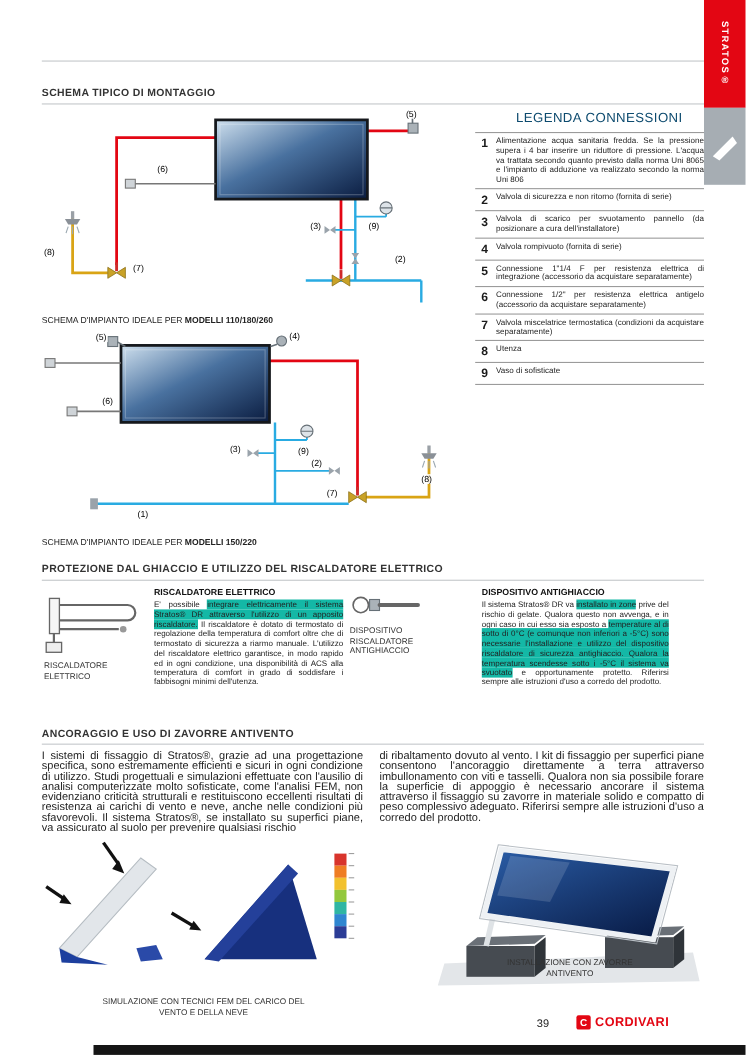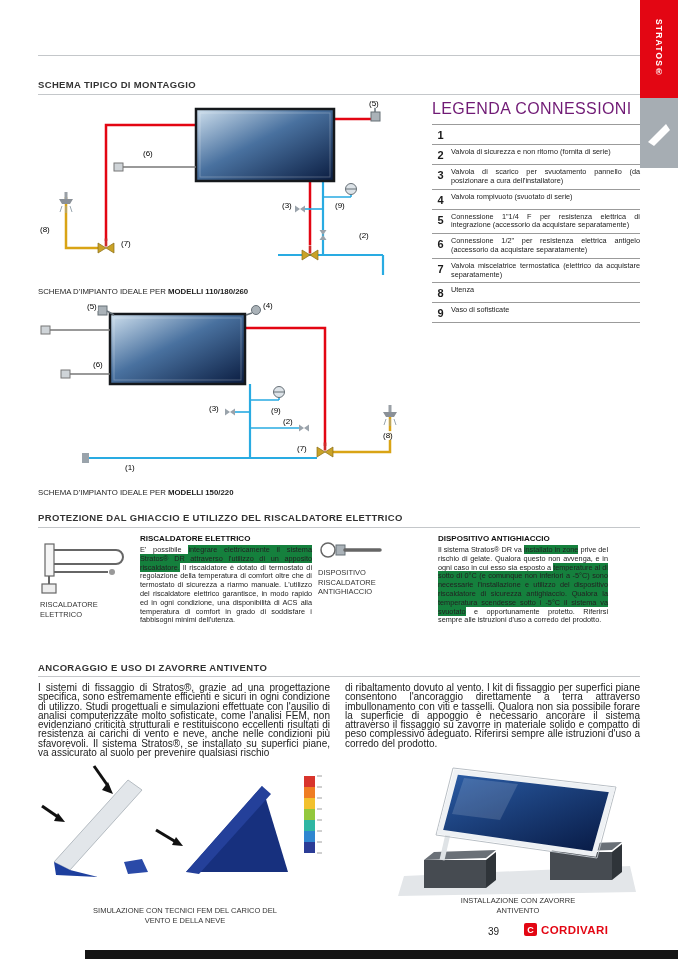--- a/index.html
+++ b/index.html
@@ -15,31 +15,31 @@
   .tab-red { position:absolute; right:0; top:0; width:38px; height:98px; background:#e30613; display:flex; align-items:center; justify-content:center; }
   .tab-red span { writing-mode:vertical-rl; font-size:8.5px; font-weight:bold; color:#fff; letter-spacing:1.2px; }
   .tab-gray { position:absolute; right:0; top:98px; width:38px; height:70px; background:#a6adb3; display:flex; align-items:center; justify-content:center; }
 
   .callout { position:absolute; font-size:8px; line-height:9px; color:#000; background:rgba(255,255,255,.85); padding:0 1px; }
 
   .caption { position:absolute; font-size:7.8px; color:#222; }
   .caption b { font-weight:bold;text-align:right; }
 
   .legend { position:absolute; left:432px; top:100px; width:208px; }
-  .legend-title { font-size:16px; letter-spacing:.4px; color:#701a75; margin-bottom:6px; }
+  .legend-title { font-size:12px; letter-spacing:.4px; color:#0c4a6e; margin-bottom:6px;margin-left:37px; }
   .legend-row { display:flex; border-top:1px solid #9b9b9b; padding:3px 0; }
   .legend-row:last-of-type { border-bottom:1px solid #9b9b9b; }
   .legend-num { width:17px; flex:none; font-weight:bold; font-size:11px; text-align:center; padding-top:1px; }
   .legend-text { flex:1; font-size:7.3px; line-height:8.8px; text-align:justify; color:#222; padding-left:2px; }
 
   .note { position:absolute; left:432px; top:466px; width:206px; font-size:8.3px; line-height:10.3px; color:#222; }
 
   .colhead { font-size:8px; font-weight:bold; color:#111; margin-bottom:3px; }
   .coltext { font-size:7.3px; line-height:8.8px; text-align:justify; color:#222; }
-  .hl { background:#15803d; }
+  .hl { background:#14b8a6; }
   .icon-label { position:absolute; font-size:7.5px; line-height:9.5px; color:#333; }
 
   .body-col { position:absolute; font-size:10px; line-height:9.3px; text-align:justify; color:#222; }
   .img-caption { position:absolute; font-size:7.5px; line-height:9.5px; text-align:center; color:#333; }
 
   .pagenum { position:absolute; left:488px; top:926px; font-size:10px; color:#222; }
   .brand { position:absolute; left:524px; top:923px; display:flex; align-items:center; gap:4px; }
   .brand-mark { width:13px; height:13px; background:#e30613; color:#fff; font-size:9px; font-weight:bold; display:flex; align-items:center; justify-content:center; border-radius:2px; }
   .brand-name { font-size:11.5px; font-weight:bold; color:#e30613; letter-spacing:.4px; }
   .bottom-bar { position:absolute; left:85px; top:950px; width:593px; height:9px; background:#151515; }
@@ -201,44 +201,45 @@
     <span class="callout" style="left:86px;top:163px">(1)</span>
   </div>
   <div class="caption" style="left:38px;top:488px">
     <span>SCHEMA D'IMPIANTO IDEALE PER </span><b>MODELLI 150/220</b>
   </div>
 
   <div class="legend">
     <div class="legend-title">LEGENDA CONNESSIONI</div>
     <div class="legend-row">
       <div class="legend-num">1</div>
+      <div class="legend-text">Alimentazione acqua sanitaria fredda. Se la pressione supera i 4 bar inserire un riduttore di pressione. L'acqua va trattata secondo quanto previsto dalla norma Uni 8065 e l'impianto di adduzione va realizzato secondo la norma Uni 806</div>
     </div>
     <div class="legend-row">
       <div class="legend-num">2</div>
       <div class="legend-text">Valvola di sicurezza e non ritorno (fornita di serie)</div>
     </div>
     <div class="legend-row">
       <div class="legend-num">3</div>
       <div class="legend-text">Valvola di scarico per svuotamento pannello (da posizionare a cura dell'installatore)</div>
     </div>
     <div class="legend-row">
       <div class="legend-num">4</div>
-      <div class="legend-text">Valvola rompivuoto (svuotato di serie)</div>
+      <div class="legend-text">Valvola rompivuoto (fornita di serie)</div>
     </div>
     <div class="legend-row">
       <div class="legend-num">5</div>
       <div class="legend-text">Connessione 1"1/4 F per resistenza elettrica di integrazione (accessorio da acquistare separatamente)</div>
     </div>
     <div class="legend-row">
       <div class="legend-num">6</div>
       <div class="legend-text">Connessione 1/2" per resistenza elettrica antigelo (accessorio da acquistare separatamente)</div>
     </div>
     <div class="legend-row">
       <div class="legend-num">7</div>
-      <div class="legend-text">Valvola miscelatrice termostatica (elettrico da acquistare separatamente)</div>
+      <div class="legend-text">Valvola miscelatrice termostatica (condizioni da acquistare separatamente)</div>
     </div>
     <div class="legend-row">
       <div class="legend-num">8</div>
       <div class="legend-text">Utenza</div>
     </div>
     <div class="legend-row">
       <div class="legend-num">9</div>
       <div class="legend-text">Vaso di sofisticate</div>
     </div>
   </div>
@@ -336,21 +337,21 @@
       <rect x="26" y="102" width="62" height="28" fill="#464b51"></rect>
       <polygon points="88,102 98,94 98,122 88,130" fill="#2f3439"></polygon>
     </g>
     <g>
       <line x1="50" y1="76" x2="44" y2="102" stroke="#dfe3e6" stroke-width="5"></line>
       <polygon points="55,10 218,29 199,100 38,77" fill="none" stroke="#b9bfc5" stroke-width="1"></polygon>
       <polygon points="58,14 214,32 196,96 42,74" fill="url(#glassGrad)" stroke="#eef1f4" stroke-width="5"></polygon>
       <polygon points="66,20 120,26 102,62 54,56" fill="rgba(255,255,255,0.14)"></polygon>
     </g>
   </svg>
-  <div class="img-caption" style="left:443px;top:896px;width:150px">INSTALLAZIONE CON ZAVORRE ANTIVENTO</div>
+  <div class="img-caption" style="left:443px;top:870px;width:150px">INSTALLAZIONE CON ZAVORRE ANTIVENTO</div>
 
   <div class="pagenum">39</div>
   <div class="brand">
     <div class="brand-mark">C</div>
     <div class="brand-name">CORDIVARI</div>
   </div>
   <div class="bottom-bar"></div>
 
 </div>
 

